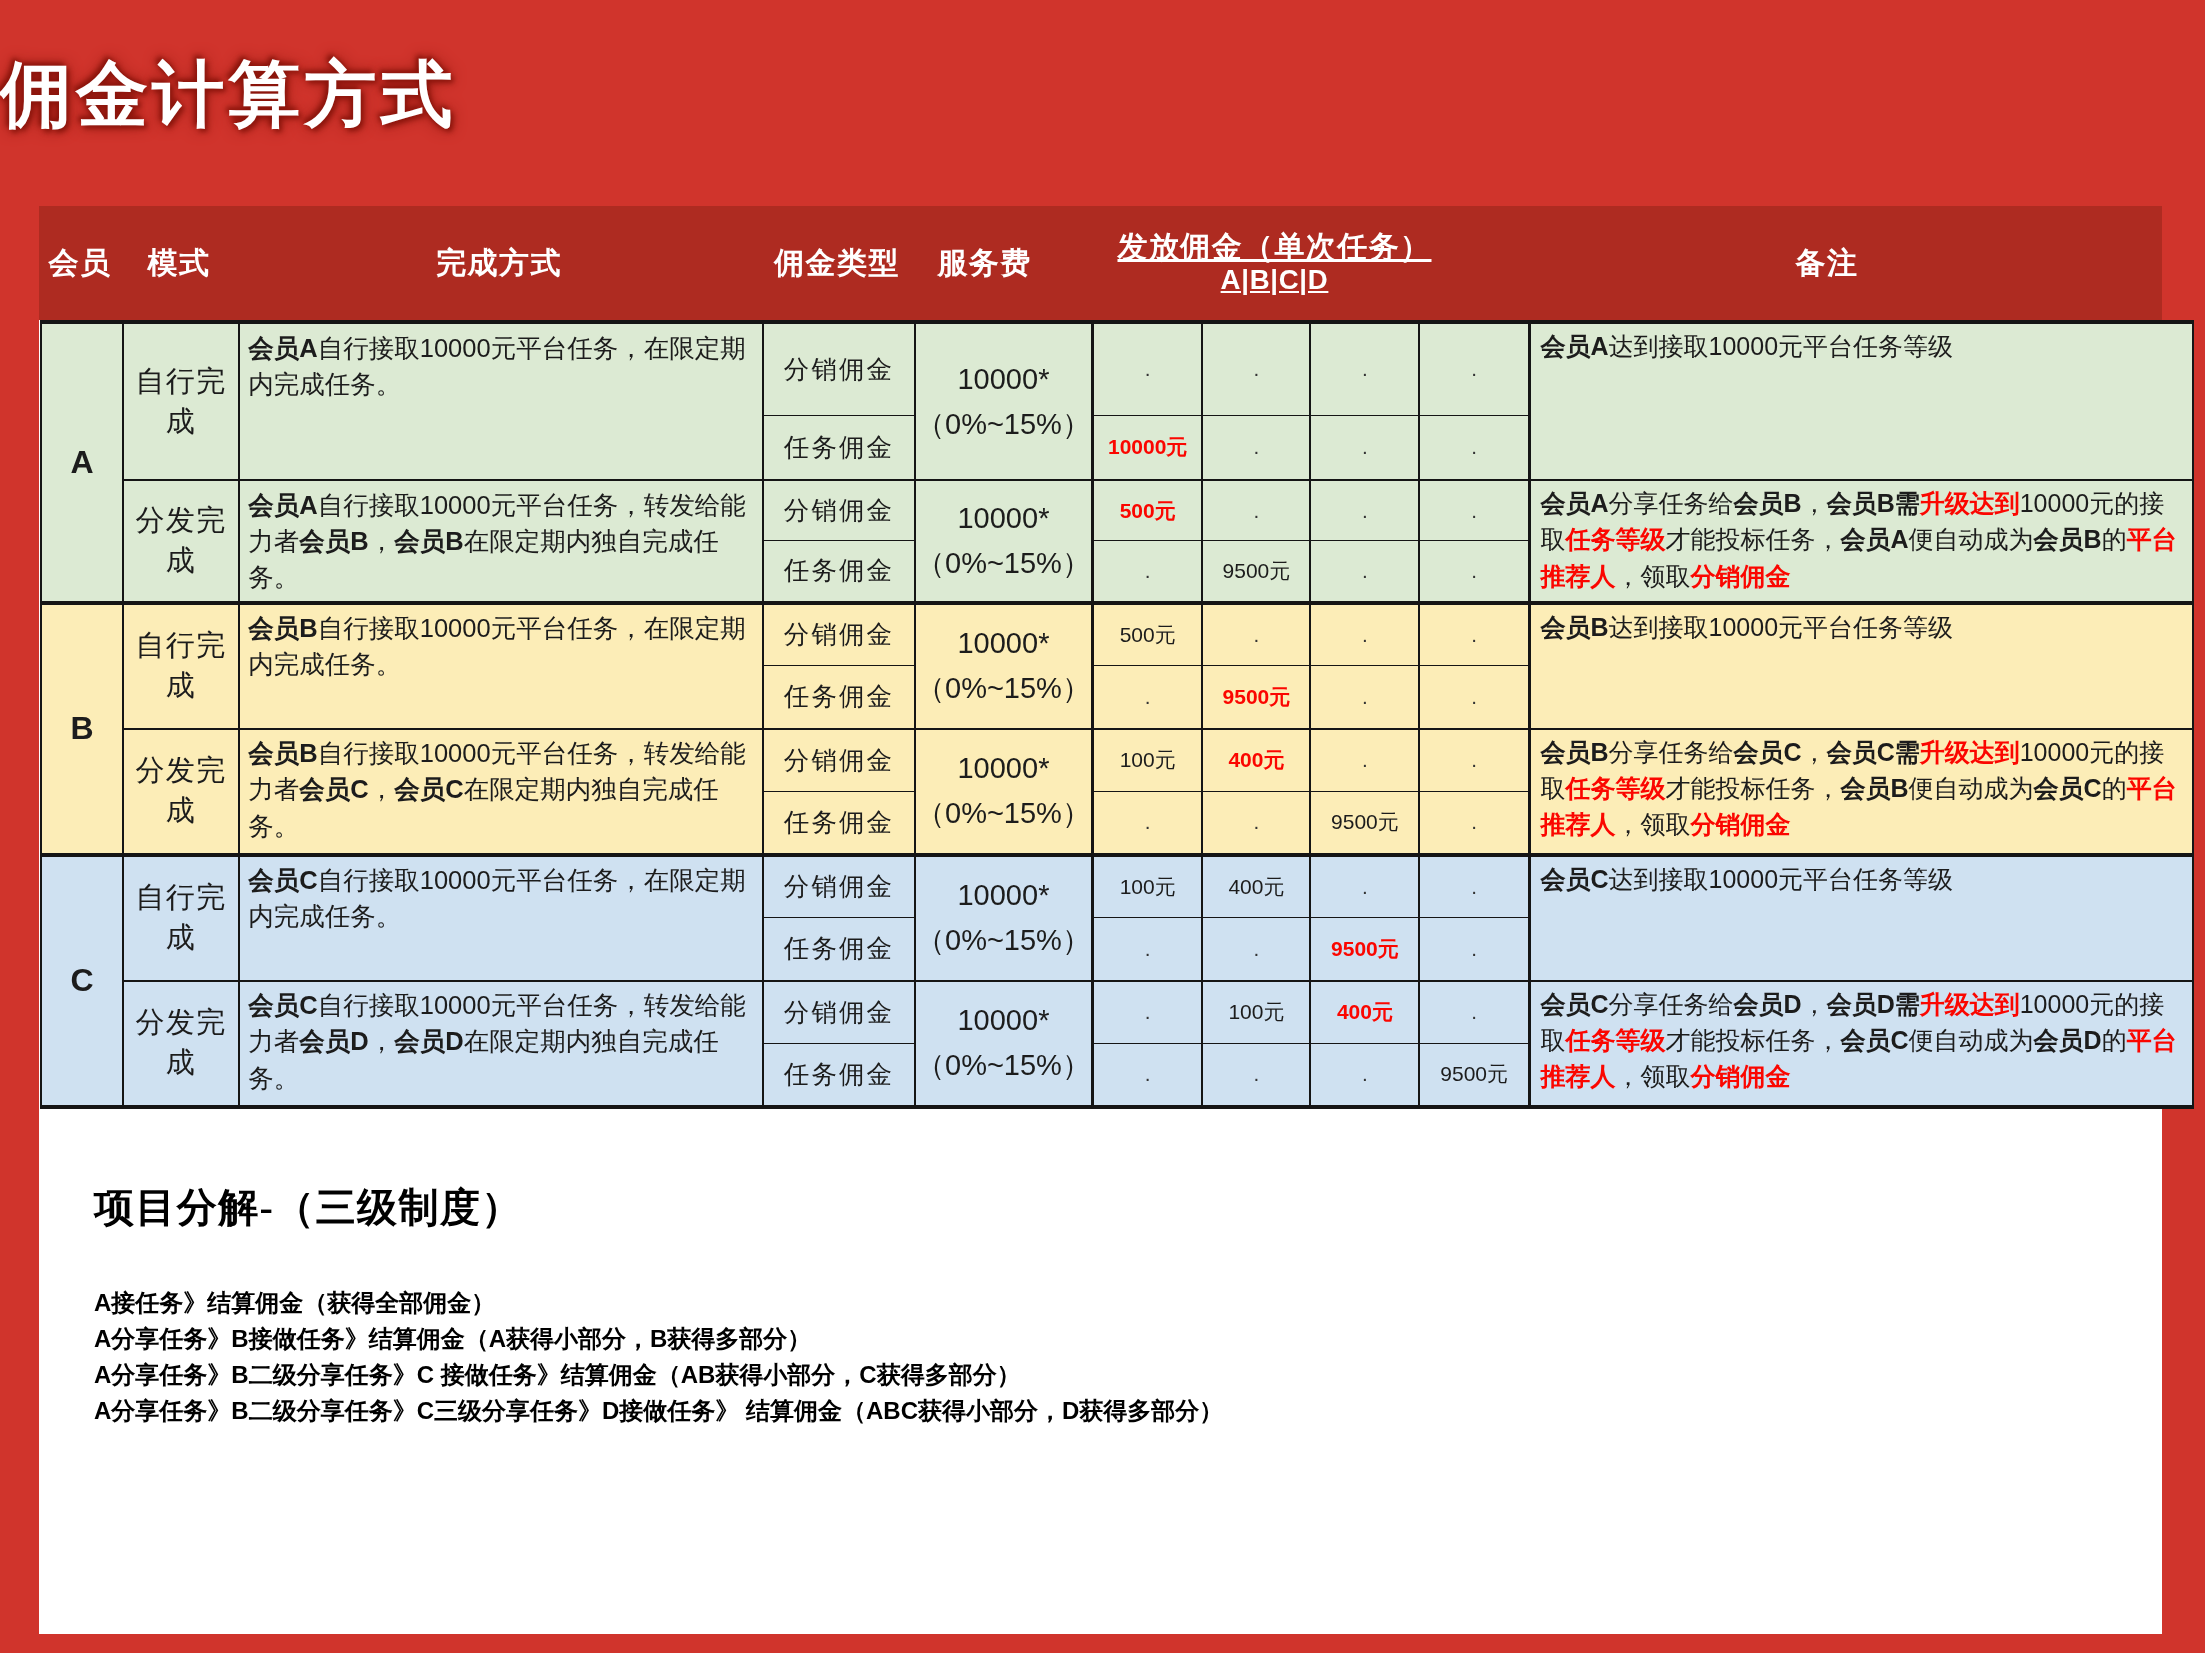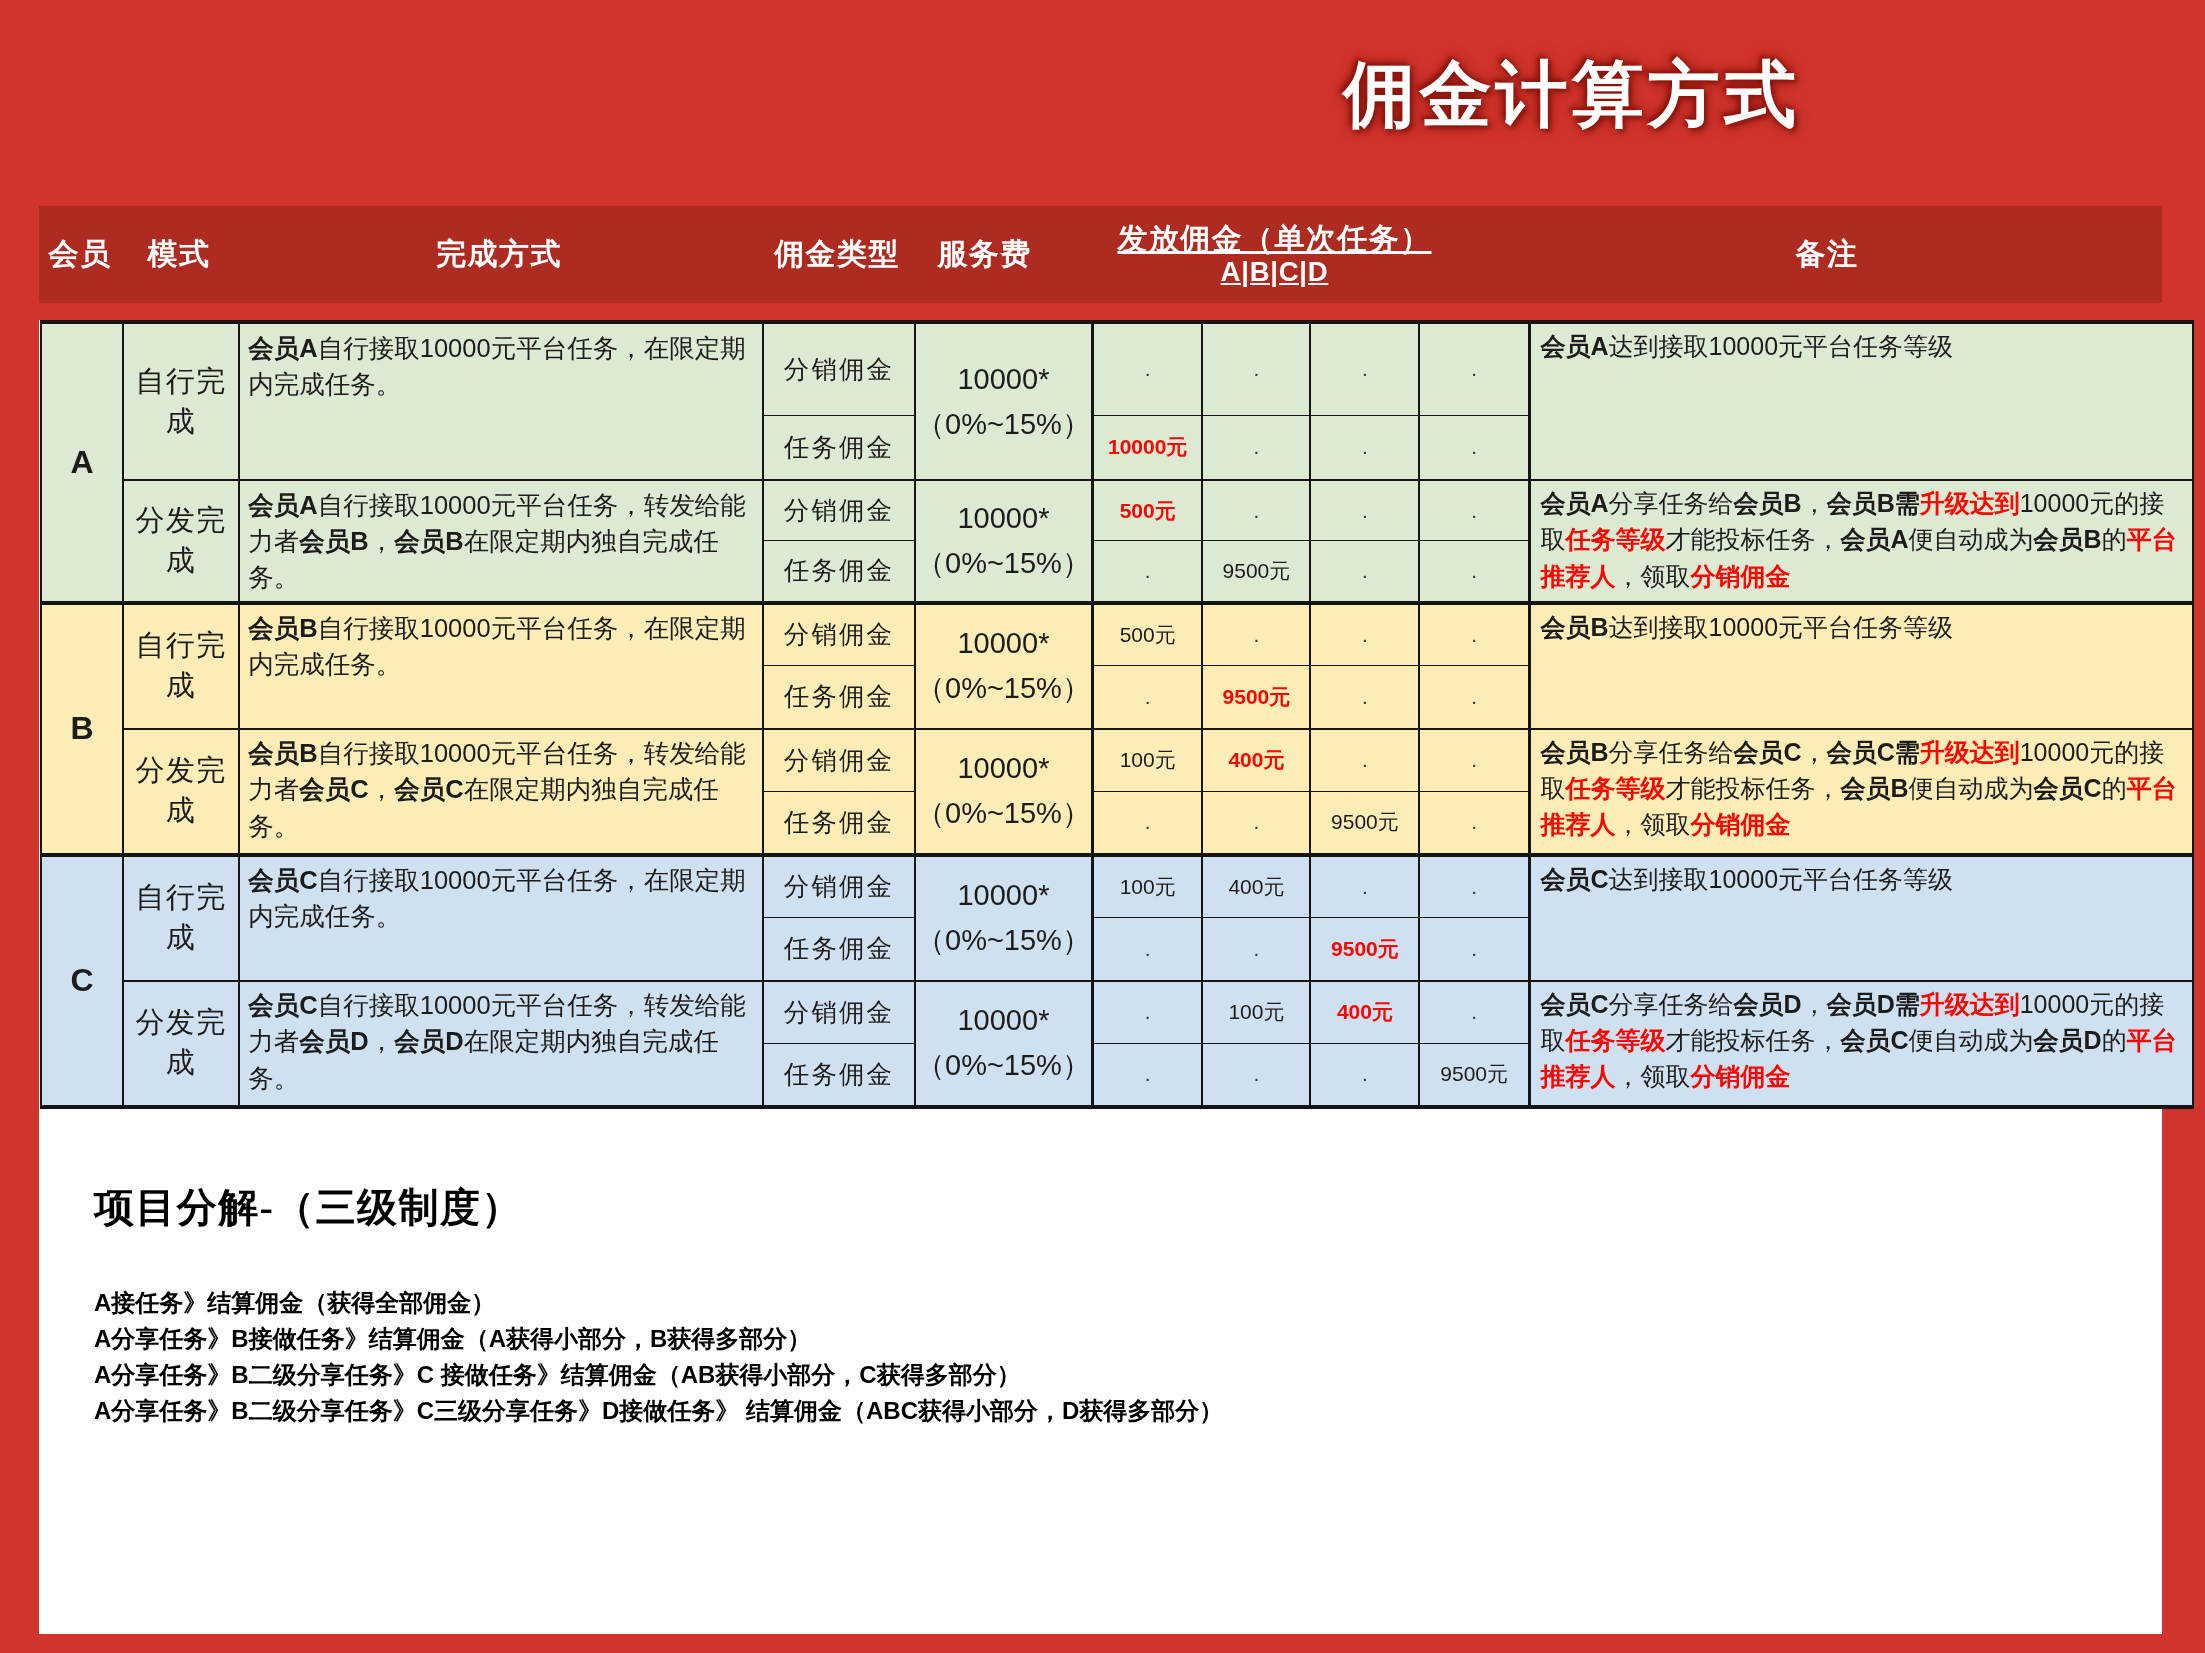--- a/index.html
+++ b/index.html
@@ -4,34 +4,34 @@
 <style>
   html,body{margin:0;padding:0;}
   body{
     width:2205px;height:1654px;position:relative;overflow:hidden;
     background:var(--page-red,#d0342c);
     font-family:"Liberation Sans","DejaVu Sans",sans-serif;
     color:var(--text-black,#1c1c1c);
   }
   
   .page-title{
-    position:absolute;top:54px;left:0;width:1800px;text-align:right;
+    position:absolute;top:54px;left:0;width:1800px;text-align:left;
     font-family:"Liberation Serif","DejaVu Serif",serif;
     font-weight:700;font-size:72px;letter-spacing:4.1px;line-height:1.15;
     color:var(--title-white,#fff);
     text-shadow:2.8px 2.8px 4.8px var(--title-shadow,#8a150c),
                -2.8px -2.8px 4.8px var(--title-shadow,#8a150c),
                 0 0 15px var(--title-shadow,#8a150c);
   }
   
   .white-panel{position:absolute;left:39px;top:320px;width:2123px;height:1314px;
     background:var(--panel-white,#fff);}
   
   .header-band{
-    position:absolute;left:39px;top:206px;width:2123px;height:97px;
+    position:absolute;left:39px;top:206px;width:2123px;height:114px;
     background:var(--band-red,#ae2b21);display:flex;align-items:center;
     color:#fff;font-weight:700;
   }
   .hb{text-align:center;font-size:30px;letter-spacing:1.4px;}
   .w119{width:82px}.w168{width:116px}.w761{width:524px}.w221{width:152px}
   .w208{width:143px}.w634{width:437px}.w969{width:668px}
   .hb-payout div{line-height:1.18;text-decoration:underline;}
   .hb-sub{font-size:27.6px;letter-spacing:0.7px;}
   
   table.data-table{

